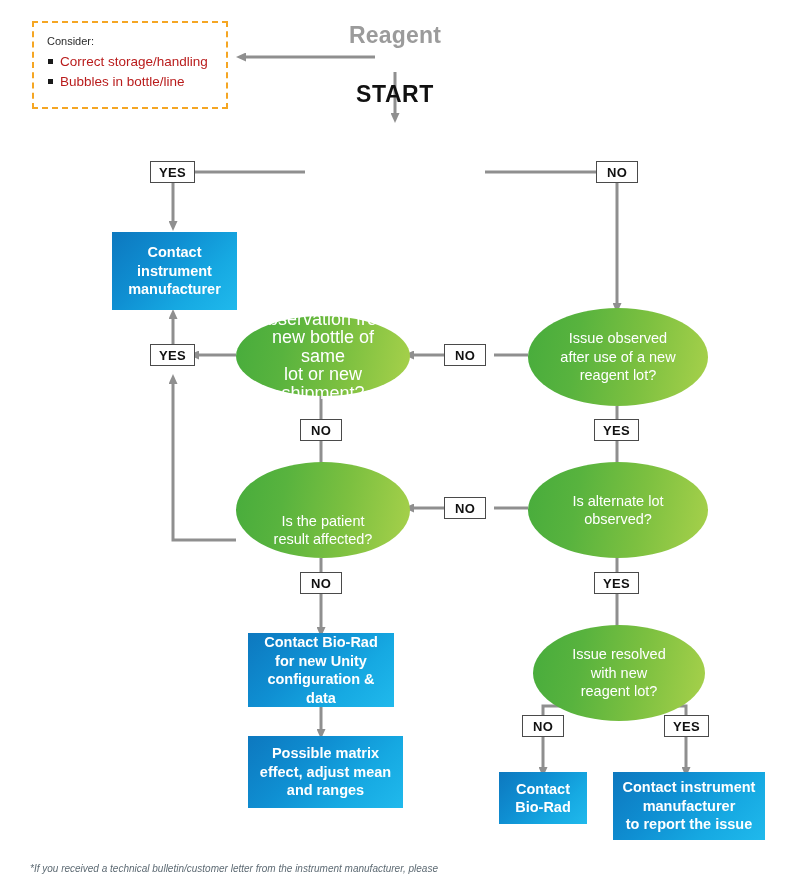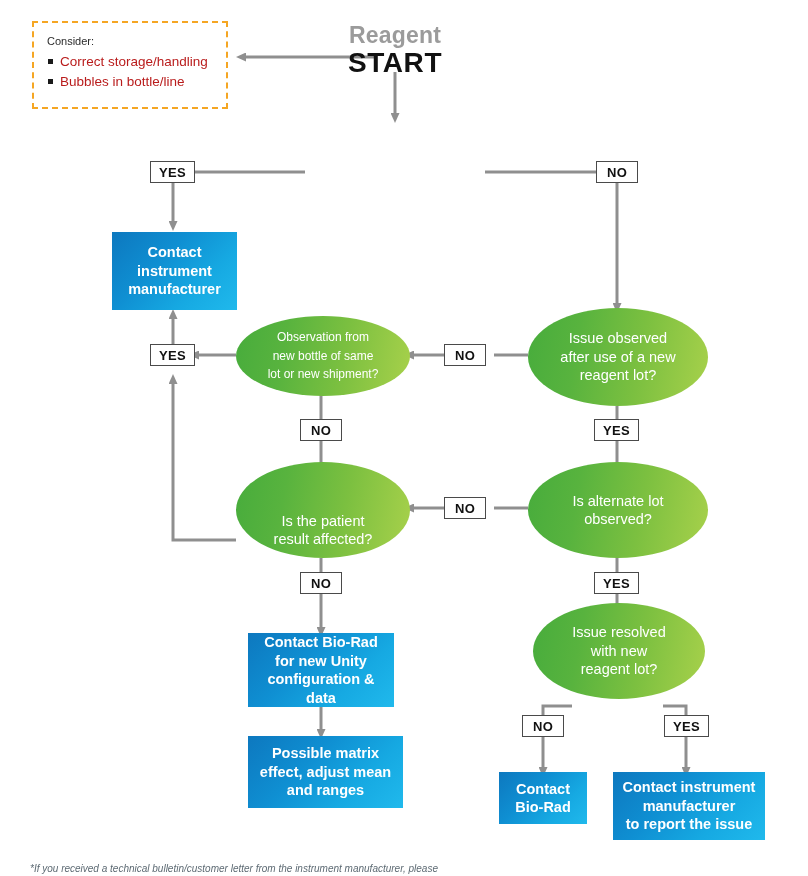--- a/index.html
+++ b/index.html
@@ -71,24 +71,25 @@
   }
   .start-title .reagent {
     display: block;
     font-size: 23px;
     font-weight: bold;
     color: #9b9b9b;
     letter-spacing: .2px;
   }
   .start-title .startword {
     display: block;
-    font-size: 28px;
+    font-size: 23px;
     font-weight: bold;
     color: #111111;
     letter-spacing: .6px;
+    margin-top: 32px;
   }
   
   .node-ellipse {
     position: absolute;
     border-radius: 50%;
     display: flex;
     align-items: center;
     justify-content: center;
     text-align: center;
     color: #ffffff;
@@ -228,36 +229,36 @@
   </div>
 
 
   <div class="node-ellipse grad-rl" style="left:528px; top:308px; width:180px; height:98px;">
     <span style="white-space:pre-line;">Issue observed
 after use of a new
 reagent lot?</span>
   </div>
 
   <div class="node-ellipse grad-rl" style="left:236px; top:316px; width:174px; height:80px;">
-    <span style="white-space:pre-line; font-size:12px;">Observation from
+    <span style="white-space:pre-line; font-size:18px;">Observation from
 new bottle of same
 lot or new shipment?</span>
   </div>
 
   <div class="node-ellipse grad-rl" style="left:528px; top:462px; width:180px; height:96px;">
     <span style="white-space:pre-line;">Is alternate lot
 observed?</span>
   </div>
 
   <div class="node-ellipse grad-rl" style="left:236px; top:462px; width:174px; height:96px;">
     <span style="white-space:pre-line;margin-top:40px;">Is the patient
 result affected?</span>
   </div>
 
-  <div class="node-ellipse grad-rl" style="left:533px; top:603px; width:172px; height:96px;">
+  <div class="node-ellipse grad-rl" style="left:533px; top:625px; width:172px; height:96px;">
     <span style="white-space:pre-line;">Issue resolved
 with new
 reagent lot?</span>
   </div>
 
   <div class="node-box" style="left:112px; top:232px; width:125px; height:78px;">
     <span style="white-space:pre-line;">Contact
 instrument
 manufacturer</span>
   </div>

